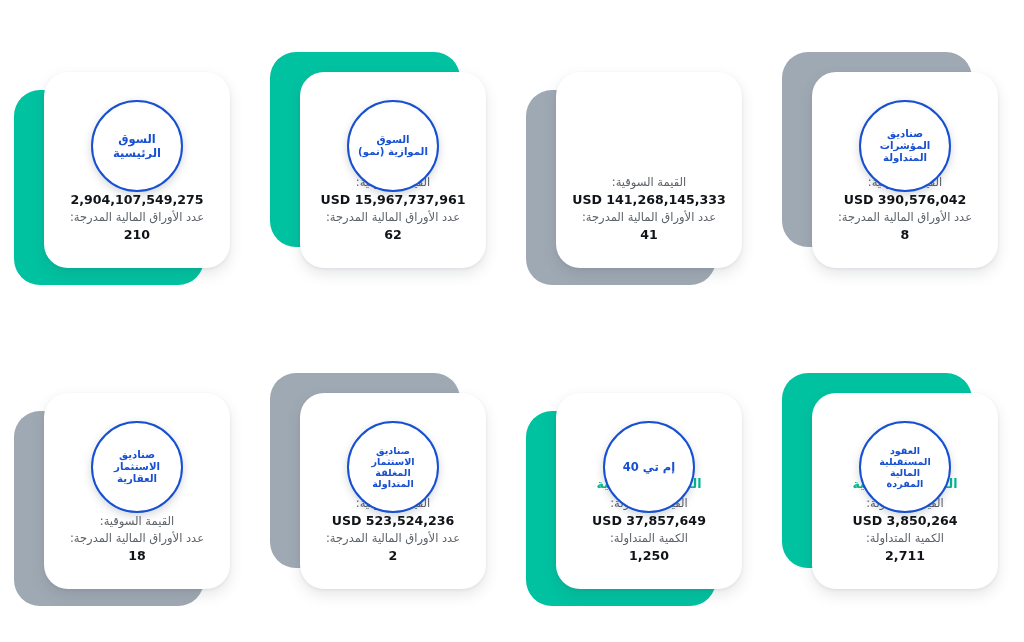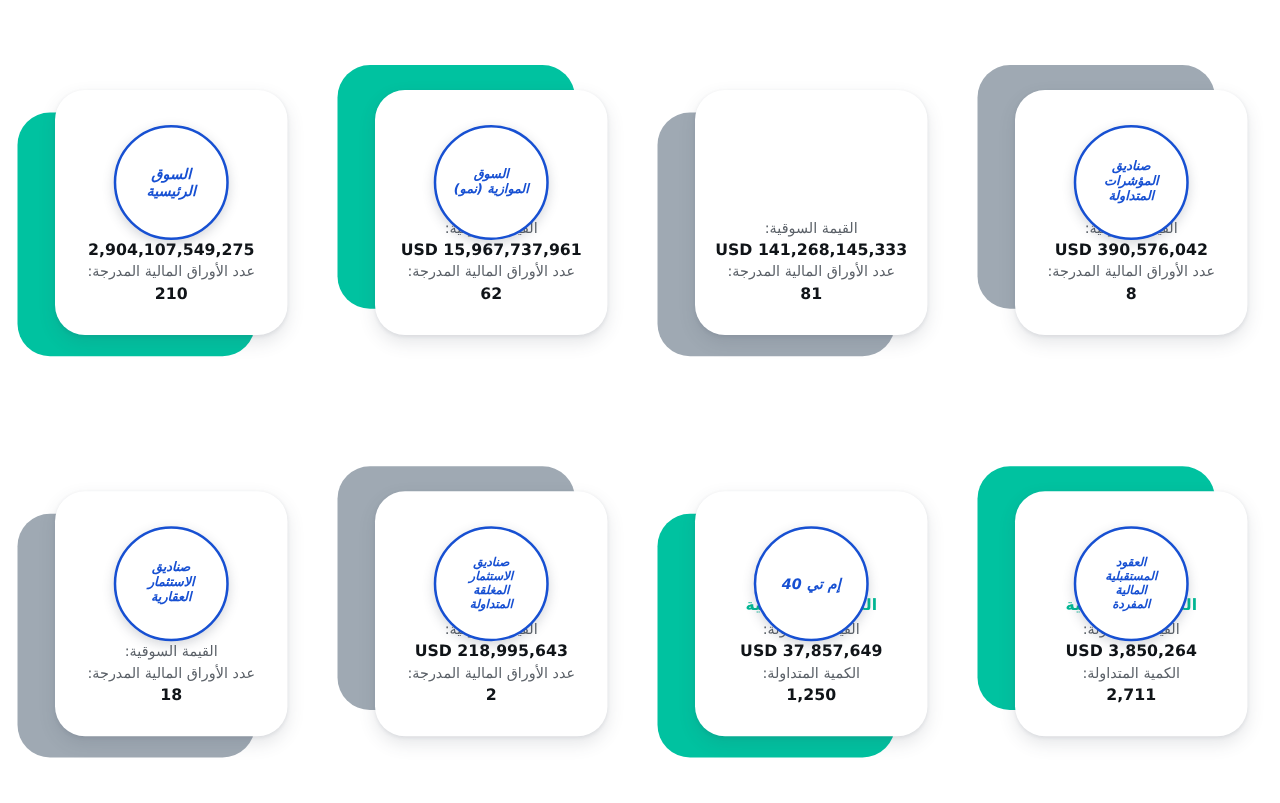--- a/index.html
+++ b/index.html
@@ -82,21 +82,20 @@
     box-sizing: border-box;
   }
   .badge-label {
     color: #1750d2;
     font-weight: bold;
     font-size: 11.5px;
     line-height: 1.22;
     letter-spacing: 0;
     padding: 0 5px;
     white-space: pre-line;
-    font-style: italic;
   }
   .badge.small .badge-label { font-size: 10.2px; line-height: 1.2; }
   .badge.tiny  .badge-label { font-size: 9.6px;  line-height: 1.17; }
 
   
   .body-block {
     padding-bottom: 24px;
     width: 100%;
   }
   .subtitle {
@@ -141,21 +140,21 @@
         </div>
       </div>
     </div>
     <div class="cell down">
       <div class="accent gray"></div>
       <div class="card">
         <div class="body-block">
           <div class="label">القيمة السوقية:</div>
           <div class="value num">USD 141,268,145,333</div>
           <div class="label">عدد الأوراق المالية المدرجة:</div>
-          <div class="value num">81</div>
+          <div class="value num">41</div>
         </div>
       </div>
     </div>
     <div class="cell up">
       <div class="accent green"></div>
       <div class="card">
         <div class="body-block">
           <div class="subtitle">لأسهم</div>
           <div class="label">القيمة السوقية:</div>
           <div class="value num">USD 15,967,737,961</div>
@@ -215,21 +214,21 @@
         <div class="badge">
           <div class="badge-label">إم تي 40</div>
         </div>
       </div>
     </div>
     <div class="cell up">
       <div class="accent gray"></div>
       <div class="card">
         <div class="body-block">
           <div class="label">القيمة السوقية:</div>
-          <div class="value num">USD 218,995,643</div>
+          <div class="value num">USD 523,524,236</div>
           <div class="label">عدد الأوراق المالية المدرجة:</div>
           <div class="value num">2</div>
         </div>
         <div class="badge tiny">
           <div class="badge-label">صناديق
 الاستثمار
 المغلقة
 المتداولة</div>
         </div>
       </div>

